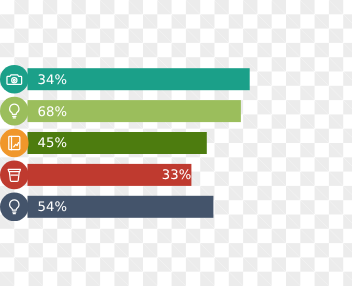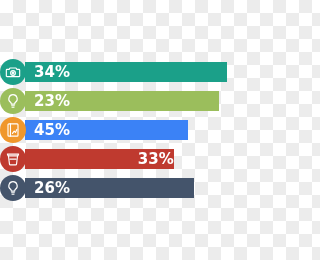--- a/index.html
+++ b/index.html
@@ -56,22 +56,22 @@
     left: 25px;
     top: 3px;
     height: 20px;
     display: flex;
     align-items: center;
     box-sizing: border-box;
   }
 
   .bar-label {
     color: #ffffff;
-    font-size: 15px;
-    font-weight: bold;
+    font-size: 12px;
+    font-weight: normal;
     letter-spacing: 0.1px;
     padding-left: 9px;
     white-space: nowrap;
     line-height: 1;
   }
 </style>
 </head>
 <body>
 
 <div id="chart-root">
@@ -86,35 +86,35 @@
           <path d="M3 8h3.2l1.3-2h9l1.3 2H21a1 1 0 0 1 1 1v9a1 1 0 0 1-1 1H3a1 1 0 0 1-1-1V9a1 1 0 0 1 1-1z"></path>
           <circle cx="12" cy="13.5" r="3.6"></circle>
           <circle cx="12" cy="13.5" r="1.3"></circle>
         </svg>
       </span>
     </div>
   </div>
 
   <div class="bar-row" style="top:88px;">
     <div class="bar" style="width:194px;background:#9bbe5c;">
-      <span class="bar-label">23%</span>
+      <span class="bar-label">68%</span>
     </div>
     <div class="icon-badge" style="background:#9bbe5c;">
       <span>
         <svg width="16" height="16" viewBox="0 0 24 24" fill="none" stroke="#ffffff" stroke-width="1.7" stroke-linecap="round" stroke-linejoin="round">
           <path d="M12 2.5a6.3 6.3 0 0 0-3.7 11.4c.7.6 1.1 1.3 1.1 2.1v.6h5.2v-.6c0-.8.4-1.5 1.1-2.1A6.3 6.3 0 0 0 12 2.5z"></path>
           <path d="M9.9 19.2h4.2"></path>
           <path d="M10.6 21.4h2.8"></path>
         </svg>
       </span>
     </div>
   </div>
 
   <div class="bar-row" style="top:117px;">
-    <div class="bar" style="width:163px;background:#3b82f6;text-align:right;">
+    <div class="bar" style="width:163px;background:#4d7c0f;text-align:right;">
       <span class="bar-label">45%</span>
     </div>
     <div class="icon-badge" style="background:#f0972b;">
       <span>
         <svg width="16" height="16" viewBox="0 0 24 24" fill="none" stroke="#ffffff" stroke-width="1.7" stroke-linecap="round" stroke-linejoin="round">
           <rect x="4.5" y="2.8" width="15" height="18.4" rx="1.4"></rect>
           <path d="M8.2 2.8v18.4"></path>
           <path d="M11.2 17.2l2.6-3.4 1.9 1.8 2.1-4.2"></path>
         </svg>
       </span>
@@ -131,21 +131,21 @@
           <path d="M3.6 4.6h16.8l-1 2.8H4.6z"></path>
           <path d="M5.2 7.4l1.5 12.2a1.4 1.4 0 0 0 1.4 1.2h7.8a1.4 1.4 0 0 0 1.4-1.2l1.5-12.2"></path>
           <path d="M7.4 12.2h9.2"></path>
         </svg>
       </span>
     </div>
   </div>
 
   <div class="bar-row" style="top:175px;">
     <div class="bar" style="width:169px;background:#44546b;">
-      <span class="bar-label">26%</span>
+      <span class="bar-label">54%</span>
     </div>
     <div class="icon-badge" style="background:#44546b;">
       <span>
         <svg width="16" height="16" viewBox="0 0 24 24" fill="none" stroke="#ffffff" stroke-width="1.7" stroke-linecap="round" stroke-linejoin="round">
           <path d="M12 2.5a6.3 6.3 0 0 0-3.7 11.4c.7.6 1.1 1.3 1.1 2.1v.6h5.2v-.6c0-.8.4-1.5 1.1-2.1A6.3 6.3 0 0 0 12 2.5z"></path>
           <path d="M9.9 19.2h4.2"></path>
           <path d="M10.6 21.4h2.8"></path>
         </svg>
       </span>
     </div>

